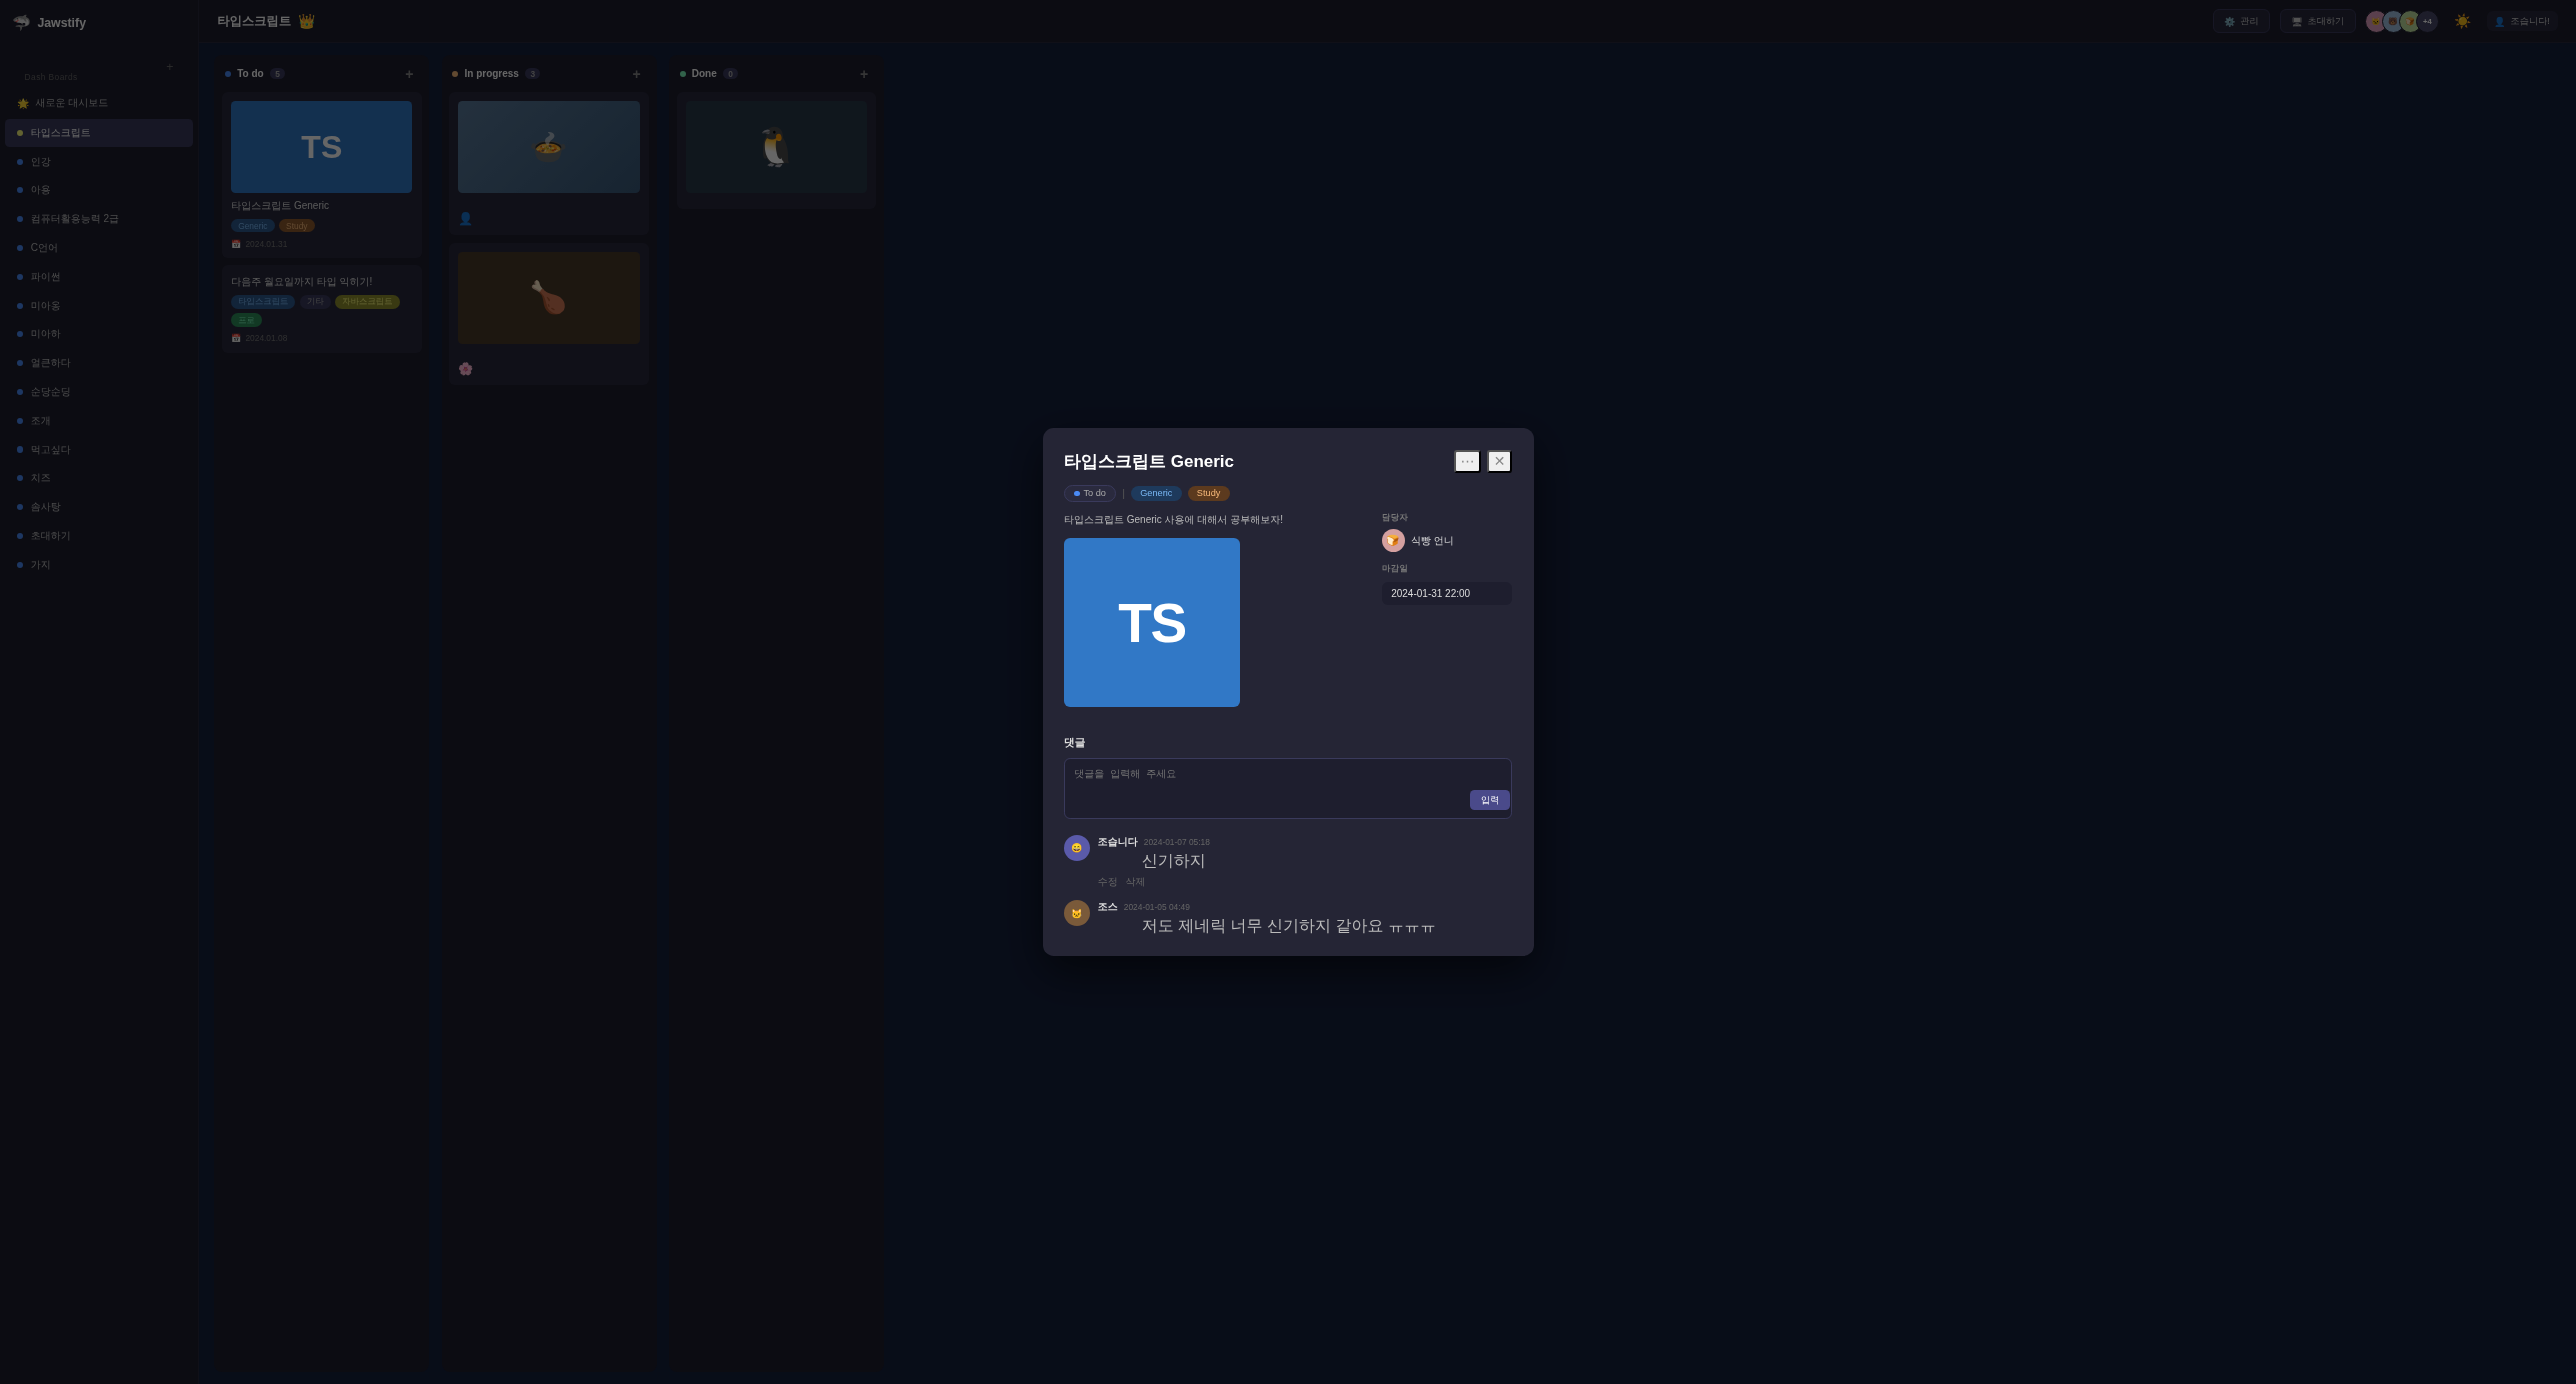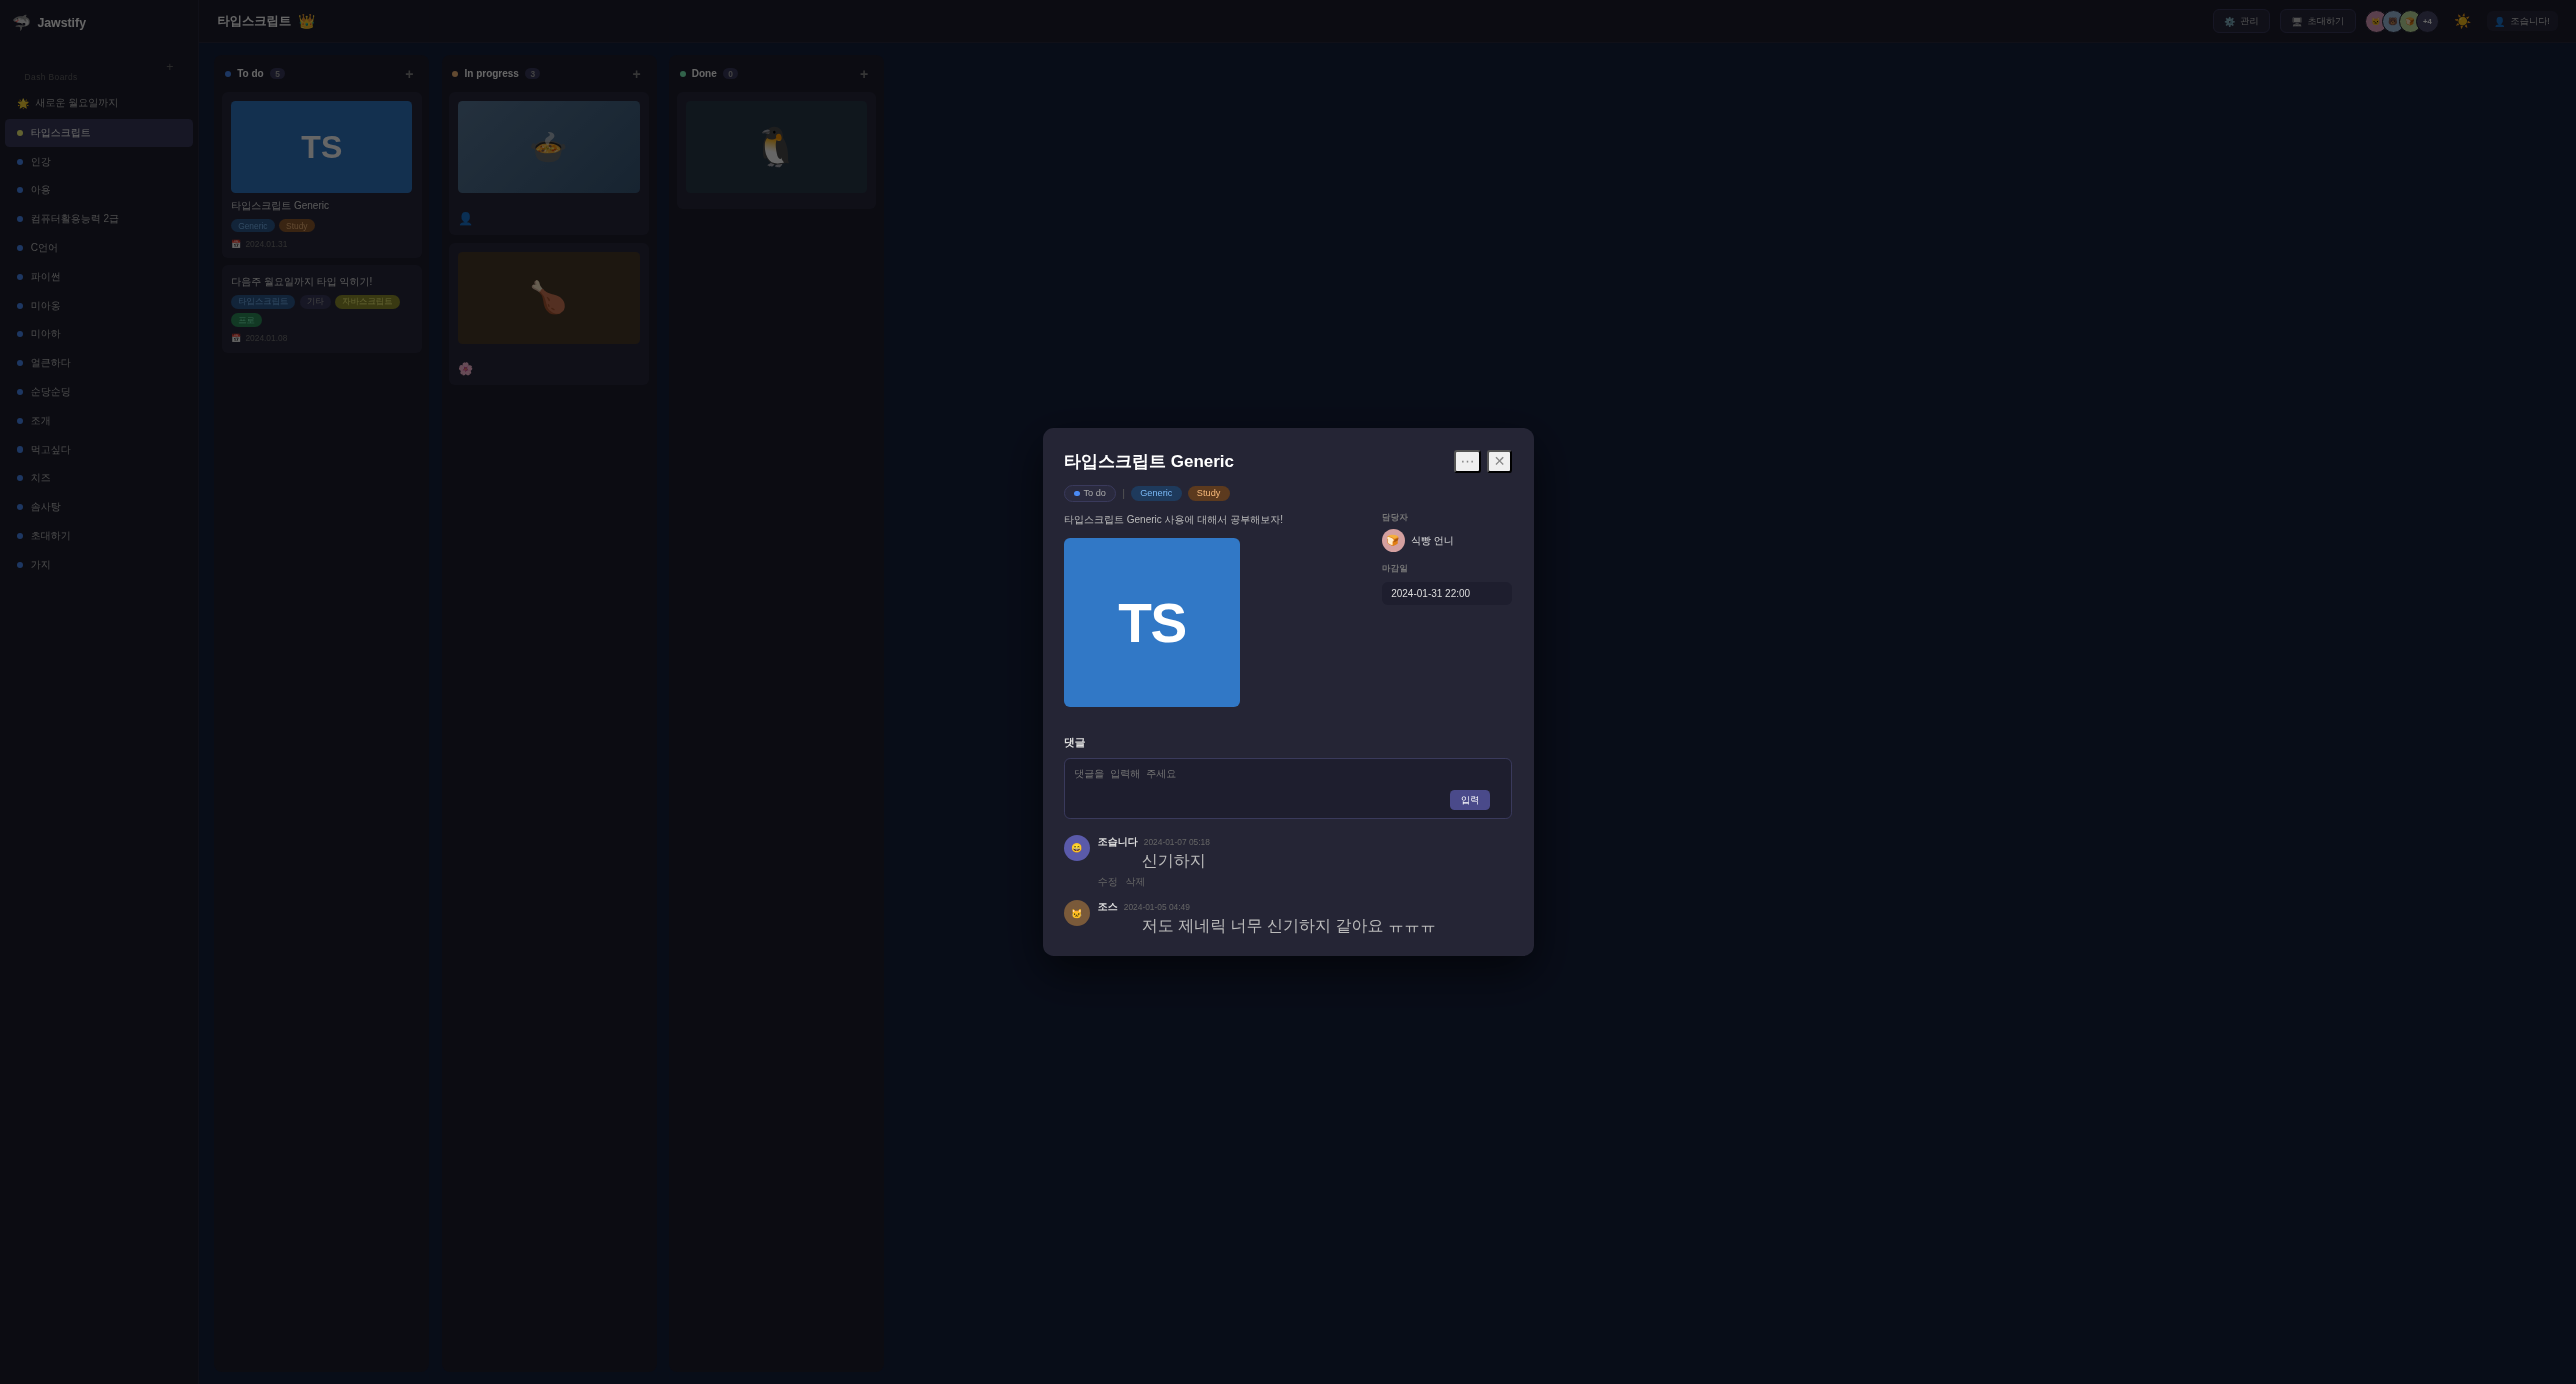--- a/index.html
+++ b/index.html
@@ -453,21 +453,21 @@
       outline: none;
       color: #888;
       font-size: 10px;
       width: 100%;
       resize: none;
       height: 38px;
     }
     .comment-submit-btn {
       position: absolute;
       bottom: 7.7px;
-      right: 21px;
+      right: 1px;
       background: #4a4a8a;
       color: #fff;
       border: none;
       border-radius: 4.6px;
       padding: 3.8px 10.7px;
       font-size: 9.2px;
       cursor: pointer;
     }
 
     .comment-list {
@@ -537,21 +537,21 @@
     <span>Jawstify</span>
   </div>
 
   <div style="display:flex; align-items:center; justify-content:space-between; padding: 3.1px 12.3px 3.1px;">
     <span class="sidebar-section-label">Dash Boards</span>
     <span class="sidebar-add-btn">+</span>
   </div>
 
   <div class="sidebar-new-item">
     <span>🌟</span>
-    <span>새로운 월요일까지</span>
+    <span>새로운 대시보드</span>
   </div>
 
   <div id="sidebar-items-container">
       <div class="sidebar-item active">
     <span class="dot" style="background:#f5f57a;"></span>
     <span>타입스크립트</span>
   </div>
       <div class="sidebar-item">
     <span class="dot" style="background:#4a8af4;"></span>
     <span>인강</span>

